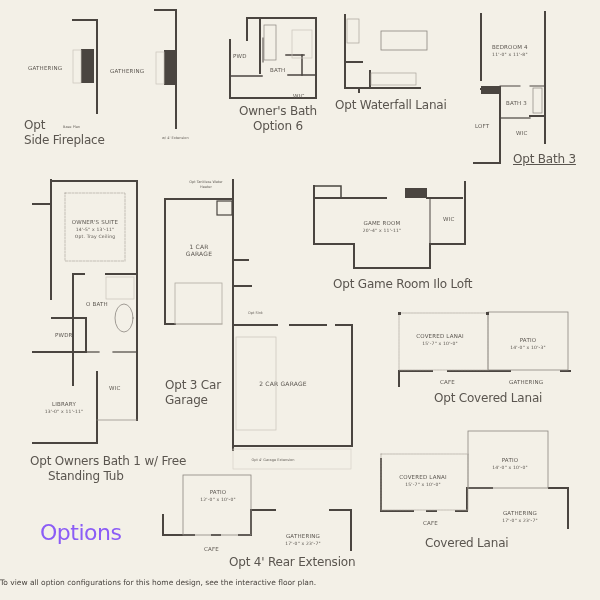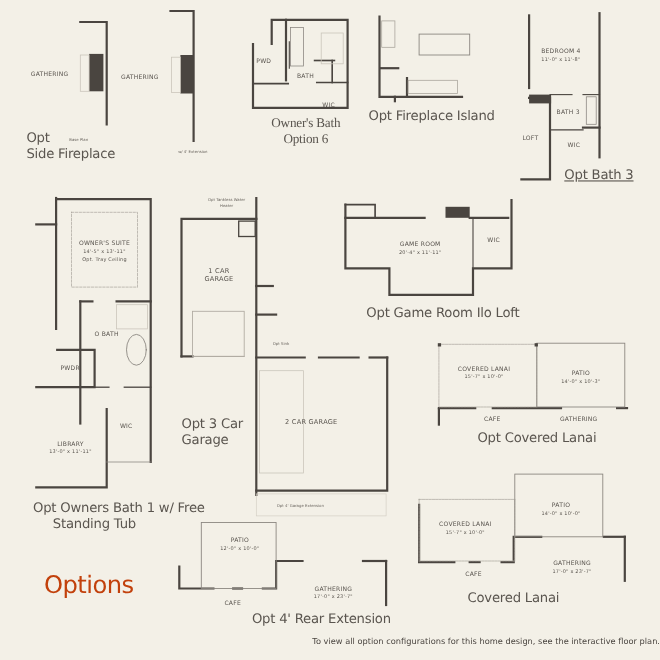--- a/index.html
+++ b/index.html
@@ -2,22 +2,22 @@
 <html><head>
 <meta charset="utf-8">
 <style>
   html, body { margin:0; padding:0; }
   body { width:600px; height:600px; background:#f3f0e7; position:relative; overflow:hidden; font-family:"DejaVu Sans", sans-serif; color:#4a4540; }
   .caption { position:absolute; font-family:"DejaVu Sans", sans-serif; font-size:12px; color:#5a554f; line-height:15px; font-weight:normal; letter-spacing:-0.2px; }
   .room { position:absolute; font-size:5.5px; color:#5a554f; text-align:center; line-height:7px; letter-spacing:0.2px; }
   .room .dim { font-size:4.5px; display:block; }
   .tiny { position:absolute; font-size:3.5px; color:#6a655f; text-align:center; line-height:4.5px; }
   svg { position:absolute; left:0; top:0; }
-  .title { position:absolute; left:40px; top:520px; font-size:22px; color:#c2410c; font-family:"DejaVu Sans", sans-serif; letter-spacing:-0.5px; }
-  .footer { position:absolute; left:0; width:600px; top:578px; text-align:right; font-size:7.5px; color:#4a4540; font-family:"DejaVu Sans", sans-serif; }
+  .title { position:absolute; left:40px; top:520px; font-size:22px; color:#8b5cf6; font-family:"DejaVu Sans", sans-serif; letter-spacing:-0.5px; }
+  .footer { position:absolute; left:0; width:600px; top:578px; text-align:left; font-size:7.5px; color:#4a4540; font-family:"DejaVu Sans", sans-serif; }
 </style>
 </head>
 <body>
 
 <svg width="600" height="600" viewBox="0 0 600 600">
   <g stroke="#4a4540" stroke-width="2" fill="none" stroke-linecap="square">
 
     <g>
       <polyline points="73,20 97,20 97,113"></polyline>
       <rect x="81" y="49" width="13" height="34" fill="#4a4540" stroke="none"></rect>
@@ -181,25 +181,25 @@
 <div class="room" style="left:196px;top:489px;width:44px;"><span>PATIO</span><span class="dim">12'-0" x 10'-0"</span></div>
 <div class="room" style="left:204px;top:546px;">CAFE</div>
 <div class="room" style="left:278px;top:533px;width:50px;"><span>GATHERING</span><span class="dim">17'-0" x 23'-7"</span></div>
 
 <div class="caption" style="left:24px;top:118px;">
     <div>Opt</div>
     <div>Side Fireplace</div>
   </div>
 <div class="caption" style="left:110px;top:142px;">
   </div>
-<div class="caption" style="left:238px;top:104px;text-align:center;width:80px;font-family:Liberation Serif, serif;">
+<div class="caption" style="left:238px;top:104px;text-align:center;width:80px;">
     <div>Owner's Bath</div>
     <div>Option 6</div>
   </div>
-<div class="caption" style="left:335px;top:98px;">Opt Fireplace Island</div>
+<div class="caption" style="left:335px;top:98px;">Opt Waterfall Lanai</div>
 <div class="caption" style="left:513px;top:152px;text-decoration:underline;">Opt Bath 3</div>
 <div class="caption" style="left:30px;top:454px;">
     <div>Opt Owners Bath 1 w/ Free</div>
     <div style="padding-left:18px">Standing Tub</div>
   </div>
 <div class="caption" style="left:165px;top:378px;">
     <div>Opt 3 Car</div>
     <div>Garage</div>
   </div>
 <div class="caption" style="left:333px;top:277px;text-align:center;">Opt Game Room Ilo Loft</div>

